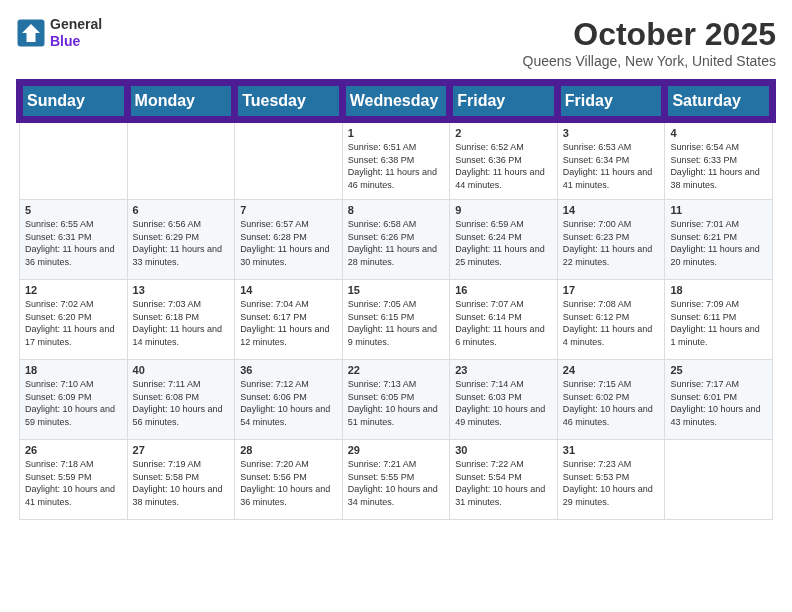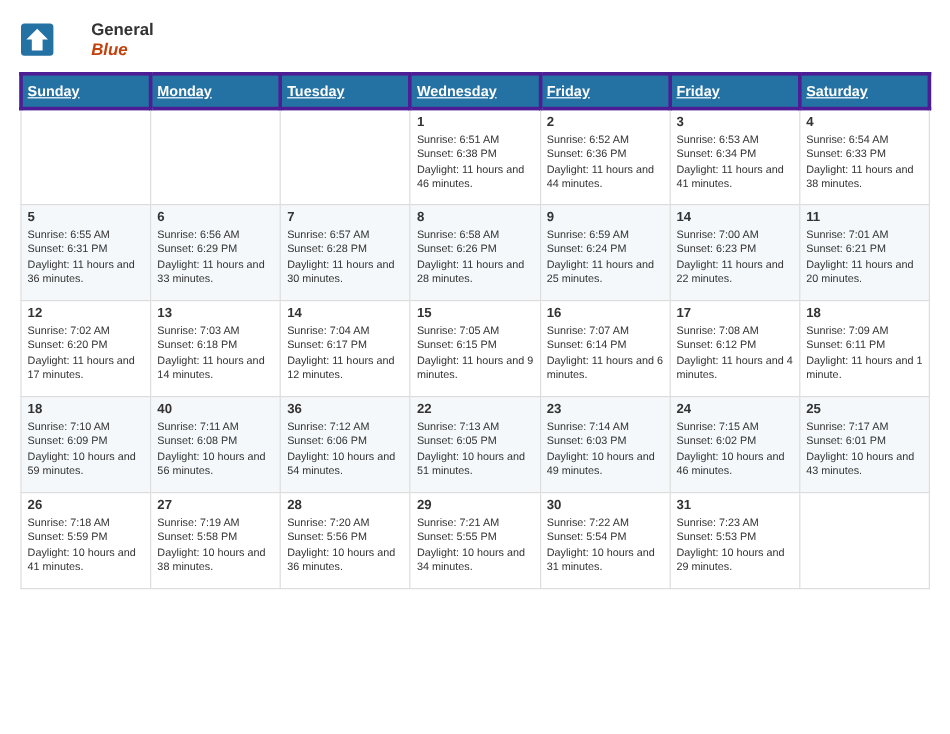--- a/index.html
+++ b/index.html
@@ -20,24 +20,23 @@
       display: flex;
       align-items: center;
       gap: 4px;
     }
     .logo-text {
       display: flex;
       flex-direction: column;
       font-size: 14px;
       font-weight: bold;
       line-height: 1.2;
-      margin-left: 26px;
     }
     .logo-general { color: #333; }
-    .logo-blue { color: #c2410c; font-style: italic; }
+    .logo-blue { color: #6d28d9; }
     .logo-icon {
       width: 30px;
       height: 30px;
     }
     .title-block {
       text-align: right;
     }
     .month-title {
       font-size: 32px;
       font-weight: bold;
@@ -48,26 +47,25 @@
       color: #555;
     }
     .calendar {
       width: 100%;
       border-collapse: collapse;
       border: 1px solid #ccc;
     }
     .calendar th {
       background: #2471a3;
       color: #fff;
-      font-size: 12px;
+      font-size: 16px;
       font-weight: bold;
       padding: 6px 4px;
       text-align: left;
-      border: 3px solid #4c1d95;
-      text-decoration: underline;
+      border: 7px solid #4c1d95;
     }
     .calendar td {
       vertical-align: top;
       padding: 4px 5px;
       font-size: 9.5px;
       color: #333;
       border: 1px solid #ddd;
       width: calc(100% / 7);
       min-height: 80px;
       height: 80px;
@@ -98,20 +96,24 @@
   <div class="logo">
     <svg class="logo-icon" viewBox="0 0 40 40">
       <rect x="2" y="2" width="36" height="36" rx="4" fill="#2471a3"></rect>
       <polygon points="20,8 32,20 26,20 26,32 14,32 14,20 8,20" fill="white"></polygon>
     </svg>
     <div class="logo-text">
       <span class="logo-general">General</span>
       <span class="logo-blue">Blue</span>
     </div>
   </div>
+  <div class="title-block">
+    <div class="month-title">October 2025</div>
+    <div class="location">Queens Village, New York, United States</div>
+  </div>
 </div>
 
 <table class="calendar">
   <thead>
     <tr>
     <th>Sunday</th>
         <th>Monday</th>
         <th>Tuesday</th>
         <th>Wednesday</th>
         <th>Friday</th>

